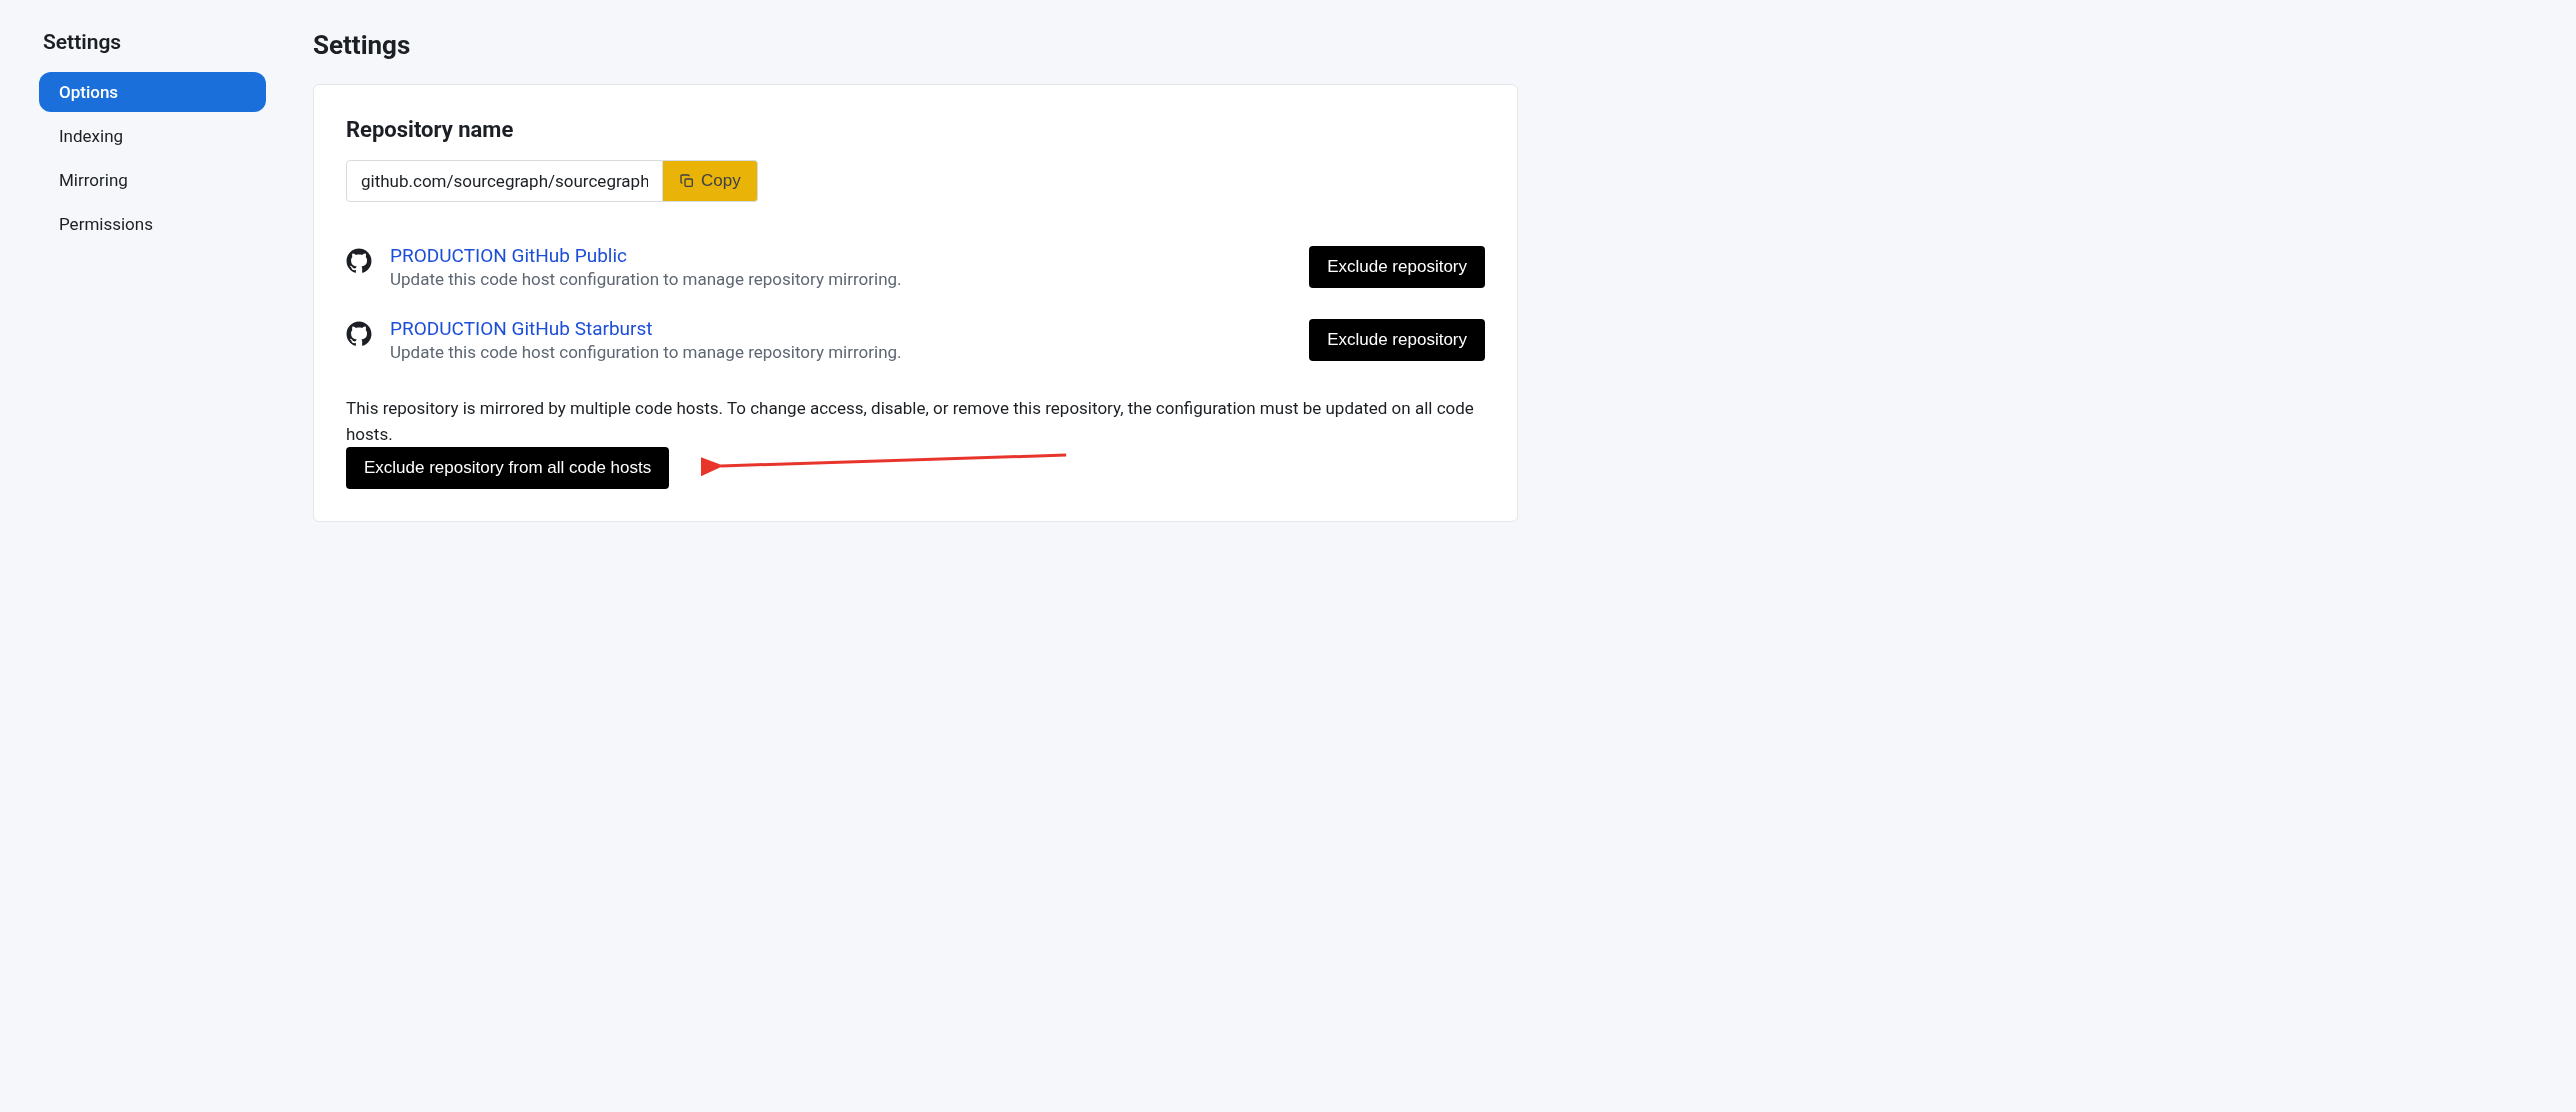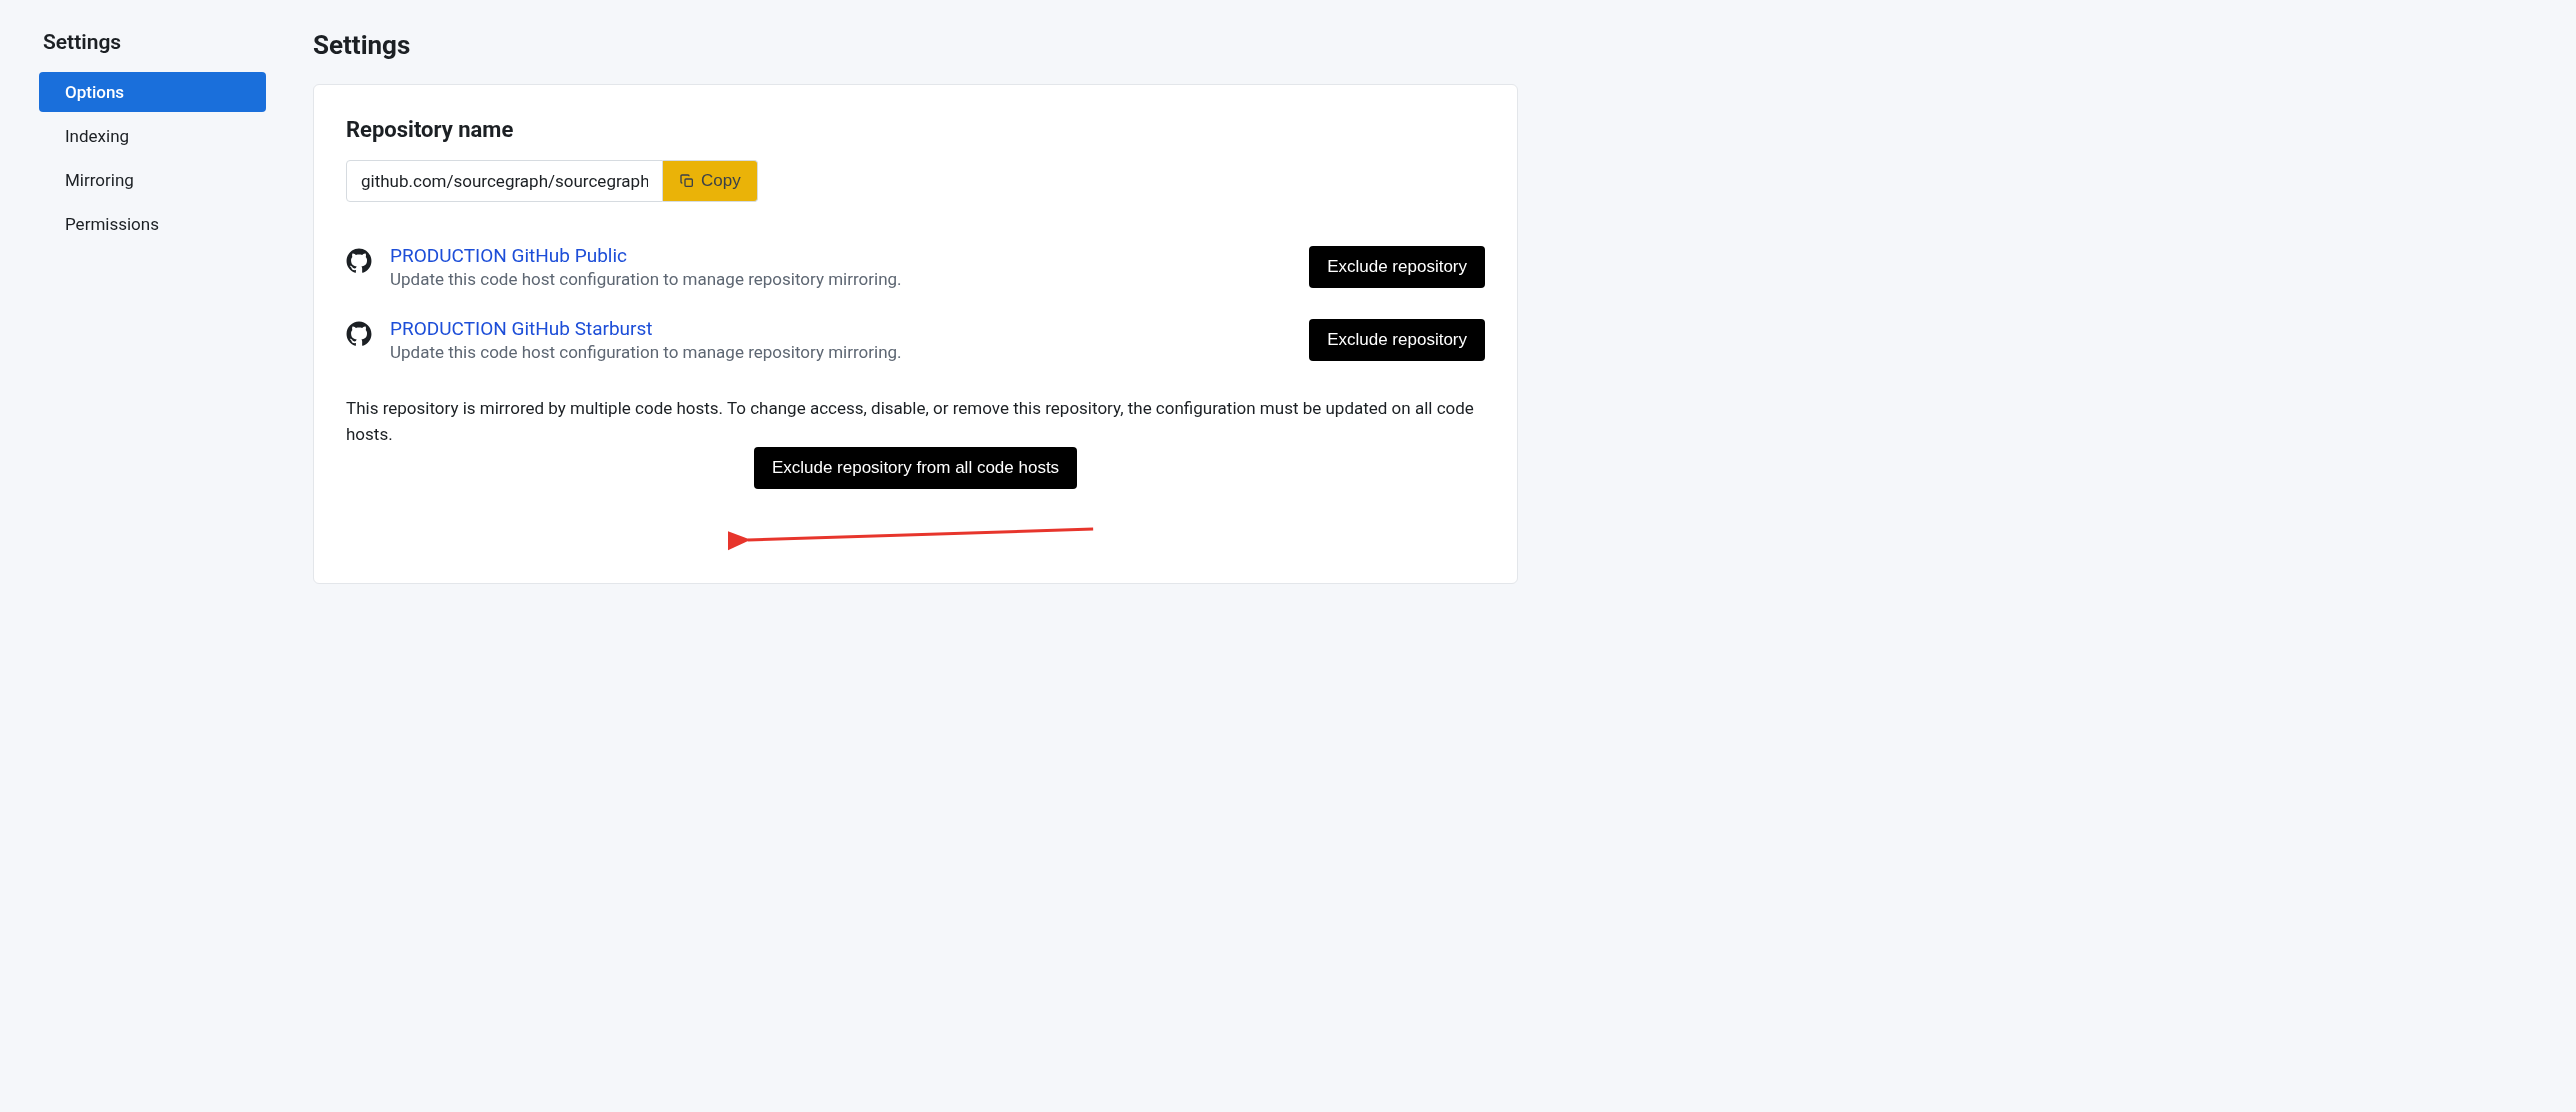--- a/index.html
+++ b/index.html
@@ -22,23 +22,23 @@
       width: 227px;
       flex-shrink: 0;
     }
     .sidebar-title {
       font-size: 21px;
       font-weight: 600;
       margin-bottom: 18px;
       padding-left: 4px;
     }
     .sidebar-item {
-      padding: 10px 26px;
-      font-size: 17px;
-      border-radius: 4px;
+      padding: 10px 20px;
+      font-size: 17px;
+      border-radius: 12px;
       cursor: pointer;
       margin-bottom: 4px;
       color: #1c2024;
     }
     .sidebar-item.active {
       background: #1a6fdb;
       color: #ffffff;
       font-weight: 500;
     }
     .main {
@@ -130,23 +130,21 @@
       cursor: pointer;
       white-space: nowrap;
     }
     .info-text {
       font-size: 17px;
       color: #1c2024;
       line-height: 1.5;
     }
     .exclude-all-row {
       display: flex;
-      align-items: center;
       gap: 32px;
-      flex-direction: column;
     }
     .arrow-annotation {
       flex-shrink: 0;
     }
   </style>
 </head>
 <body>
 
 <div class="layout">
   <aside class="sidebar">

